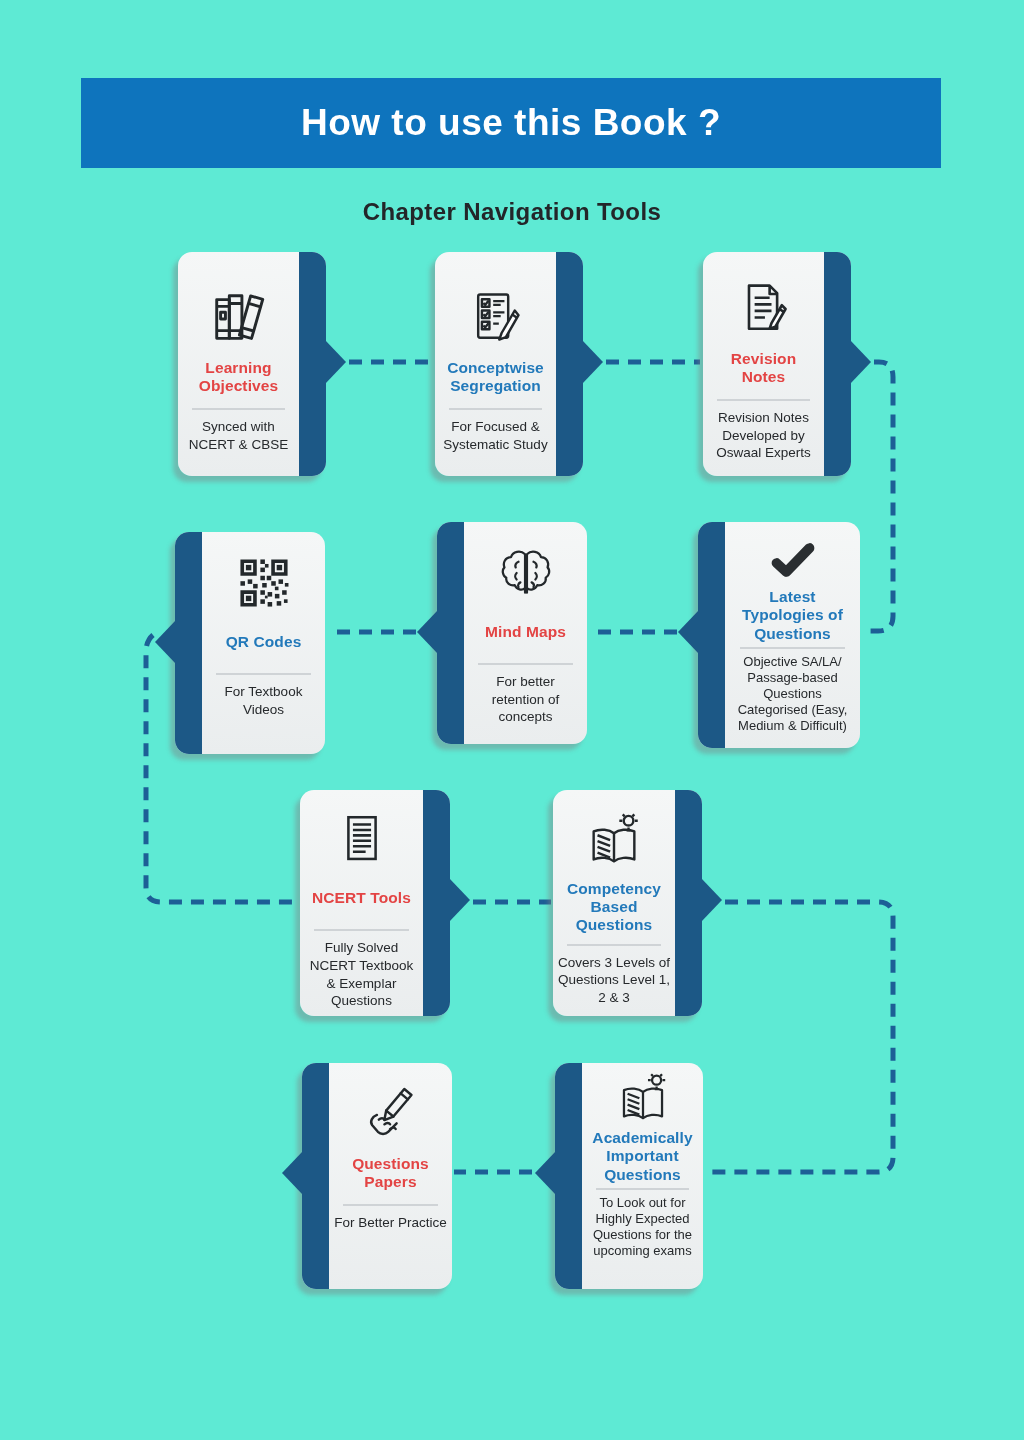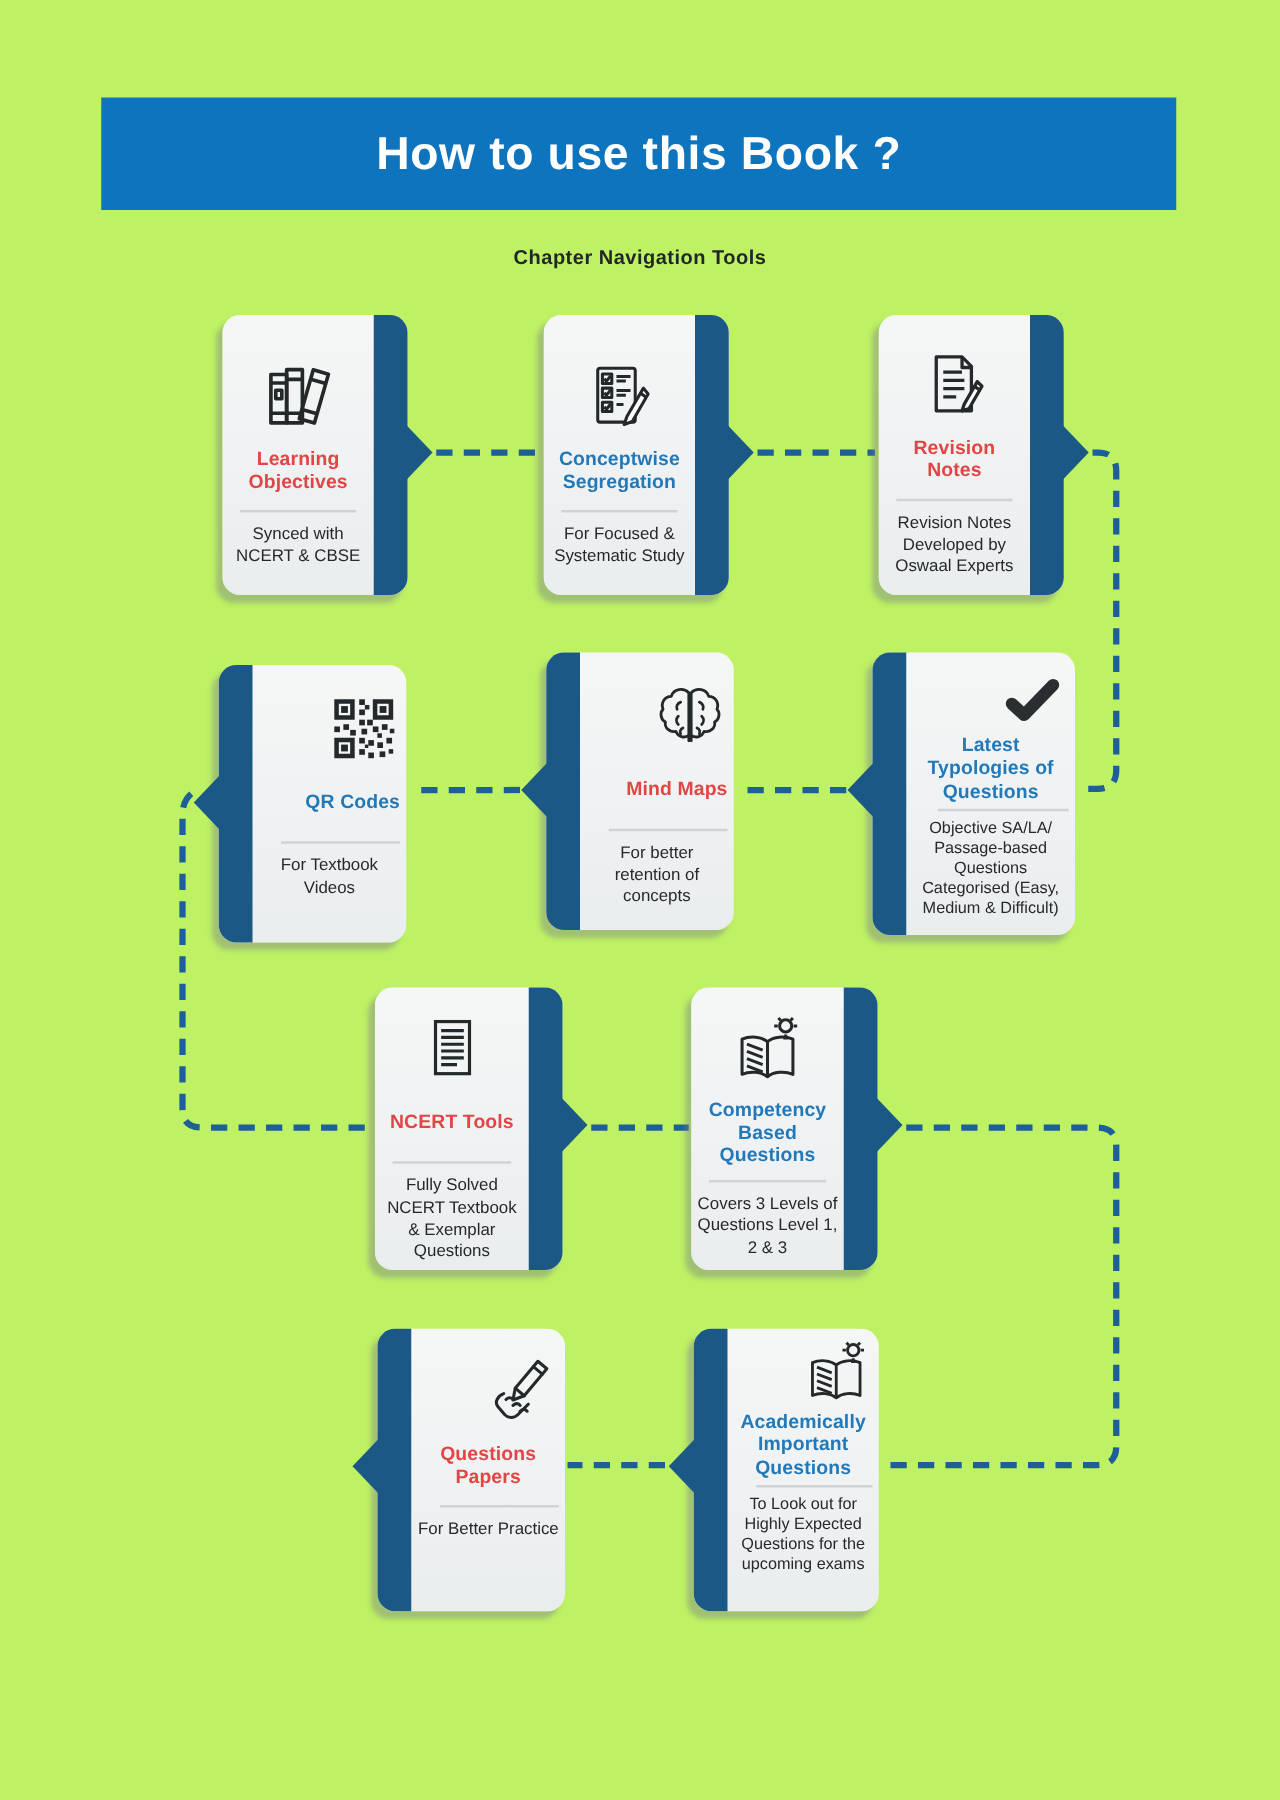--- a/index.html
+++ b/index.html
@@ -1,42 +1,42 @@
 <!DOCTYPE html>
 <html style="--header-bg: #0E74BD; --bar: #1C5886; --line: #1D5F96; --red: #E34444; --blue: #2279BA; --card-bg: #EFF1F2; --text: #26292C; --divider: #CFD3D6; --icon: #23282B;"><head>
 <meta charset="utf-8">
 <style>
   :root{
     --header-bg:#0E74BD; --bar:#1C5886; --line:#1D5F96;
     --red:#E34444; --blue:#2279BA; --card-bg:#EFF1F2;
     --text:#26292C; --divider:#CFD3D6; --icon:#23282B;
   }
   html,body{margin:0;padding:0;background:#fff;}
-  .canvas{position:relative;width:1024px;height:1440px;background:#bef264;
+  .canvas{position:relative;width:1024px;height:1440px;background:#5eead4;
     font-family:"Liberation Sans",sans-serif;overflow:hidden;}
   .banner{position:absolute;left:81px;top:78px;width:860px;height:90px;
     background:var(--header-bg);display:flex;align-items:center;justify-content:center;}
   .banner h1{margin:0;color:#fff;font-size:37px;font-weight:bold;letter-spacing:.5px;}
   .subtitle{position:absolute;left:0;top:198px;width:1024px;text-align:center;
-    font-size:16px;font-weight:bold;color:#232629;letter-spacing:.4px;}
+    font-size:24px;font-weight:bold;color:#232629;letter-spacing:.4px;}
   .connectors{position:absolute;left:0;top:0;z-index:1;}
   .connectors path{fill:none;stroke:var(--line);stroke-width:5;stroke-dasharray:13 9;}
   .card{position:absolute;z-index:2;border-radius:14px;background:linear-gradient(#f5f7f7,#eaedee);
     box-shadow:-5px 6px 4px rgba(125,130,133,.45);}
   .bar{position:absolute;top:0;bottom:0;width:27px;background:var(--bar);}
   .bar-right .bar{right:0;border-radius:0 14px 14px 0;}
   .bar-left  .bar{left:0;border-radius:14px 0 0 14px;}
   .notch{position:absolute;width:0;height:0;top:88px;
     border-top:22px solid transparent;border-bottom:22px solid transparent;}
   .bar-right .notch{right:-20px;border-left:21px solid var(--bar);}
   .bar-left  .notch{left:-20px;border-right:21px solid var(--bar);}
   .content{position:absolute;top:0;bottom:0;display:flex;flex-direction:column;
     align-items:center;padding:14px 5px 8px;box-sizing:border-box;}
   .bar-right .content{left:0;right:27px;justify-content:center;}
-  .bar-left  .content{left:27px;right:0;align-items:flex-end;}
+  .bar-left  .content{left:27px;right:0;}
   .icon{height:74px;display:flex;align-items:center;justify-content:center;flex:0 0 auto;}
   .title{min-height:44px;display:flex;align-items:center;justify-content:center;
     text-align:center;font-size:15.5px;font-weight:bold;line-height:1.18;letter-spacing:.1px;}
   .card[data-accent="red"]  .title{color:var(--red);}
   .card[data-accent="blue"] .title{color:var(--blue);}
   .divider{width:84%;height:2px;background:var(--divider);margin:9px 0 8px;flex:0 0 auto;}
   .desc{text-align:center;font-size:13.5px;line-height:1.3;color:var(--text);font-weight:normal;}
   .dense .content{padding-top:10px;}
   .dense .icon{height:56px;}
   .dense .title{min-height:40px;}

